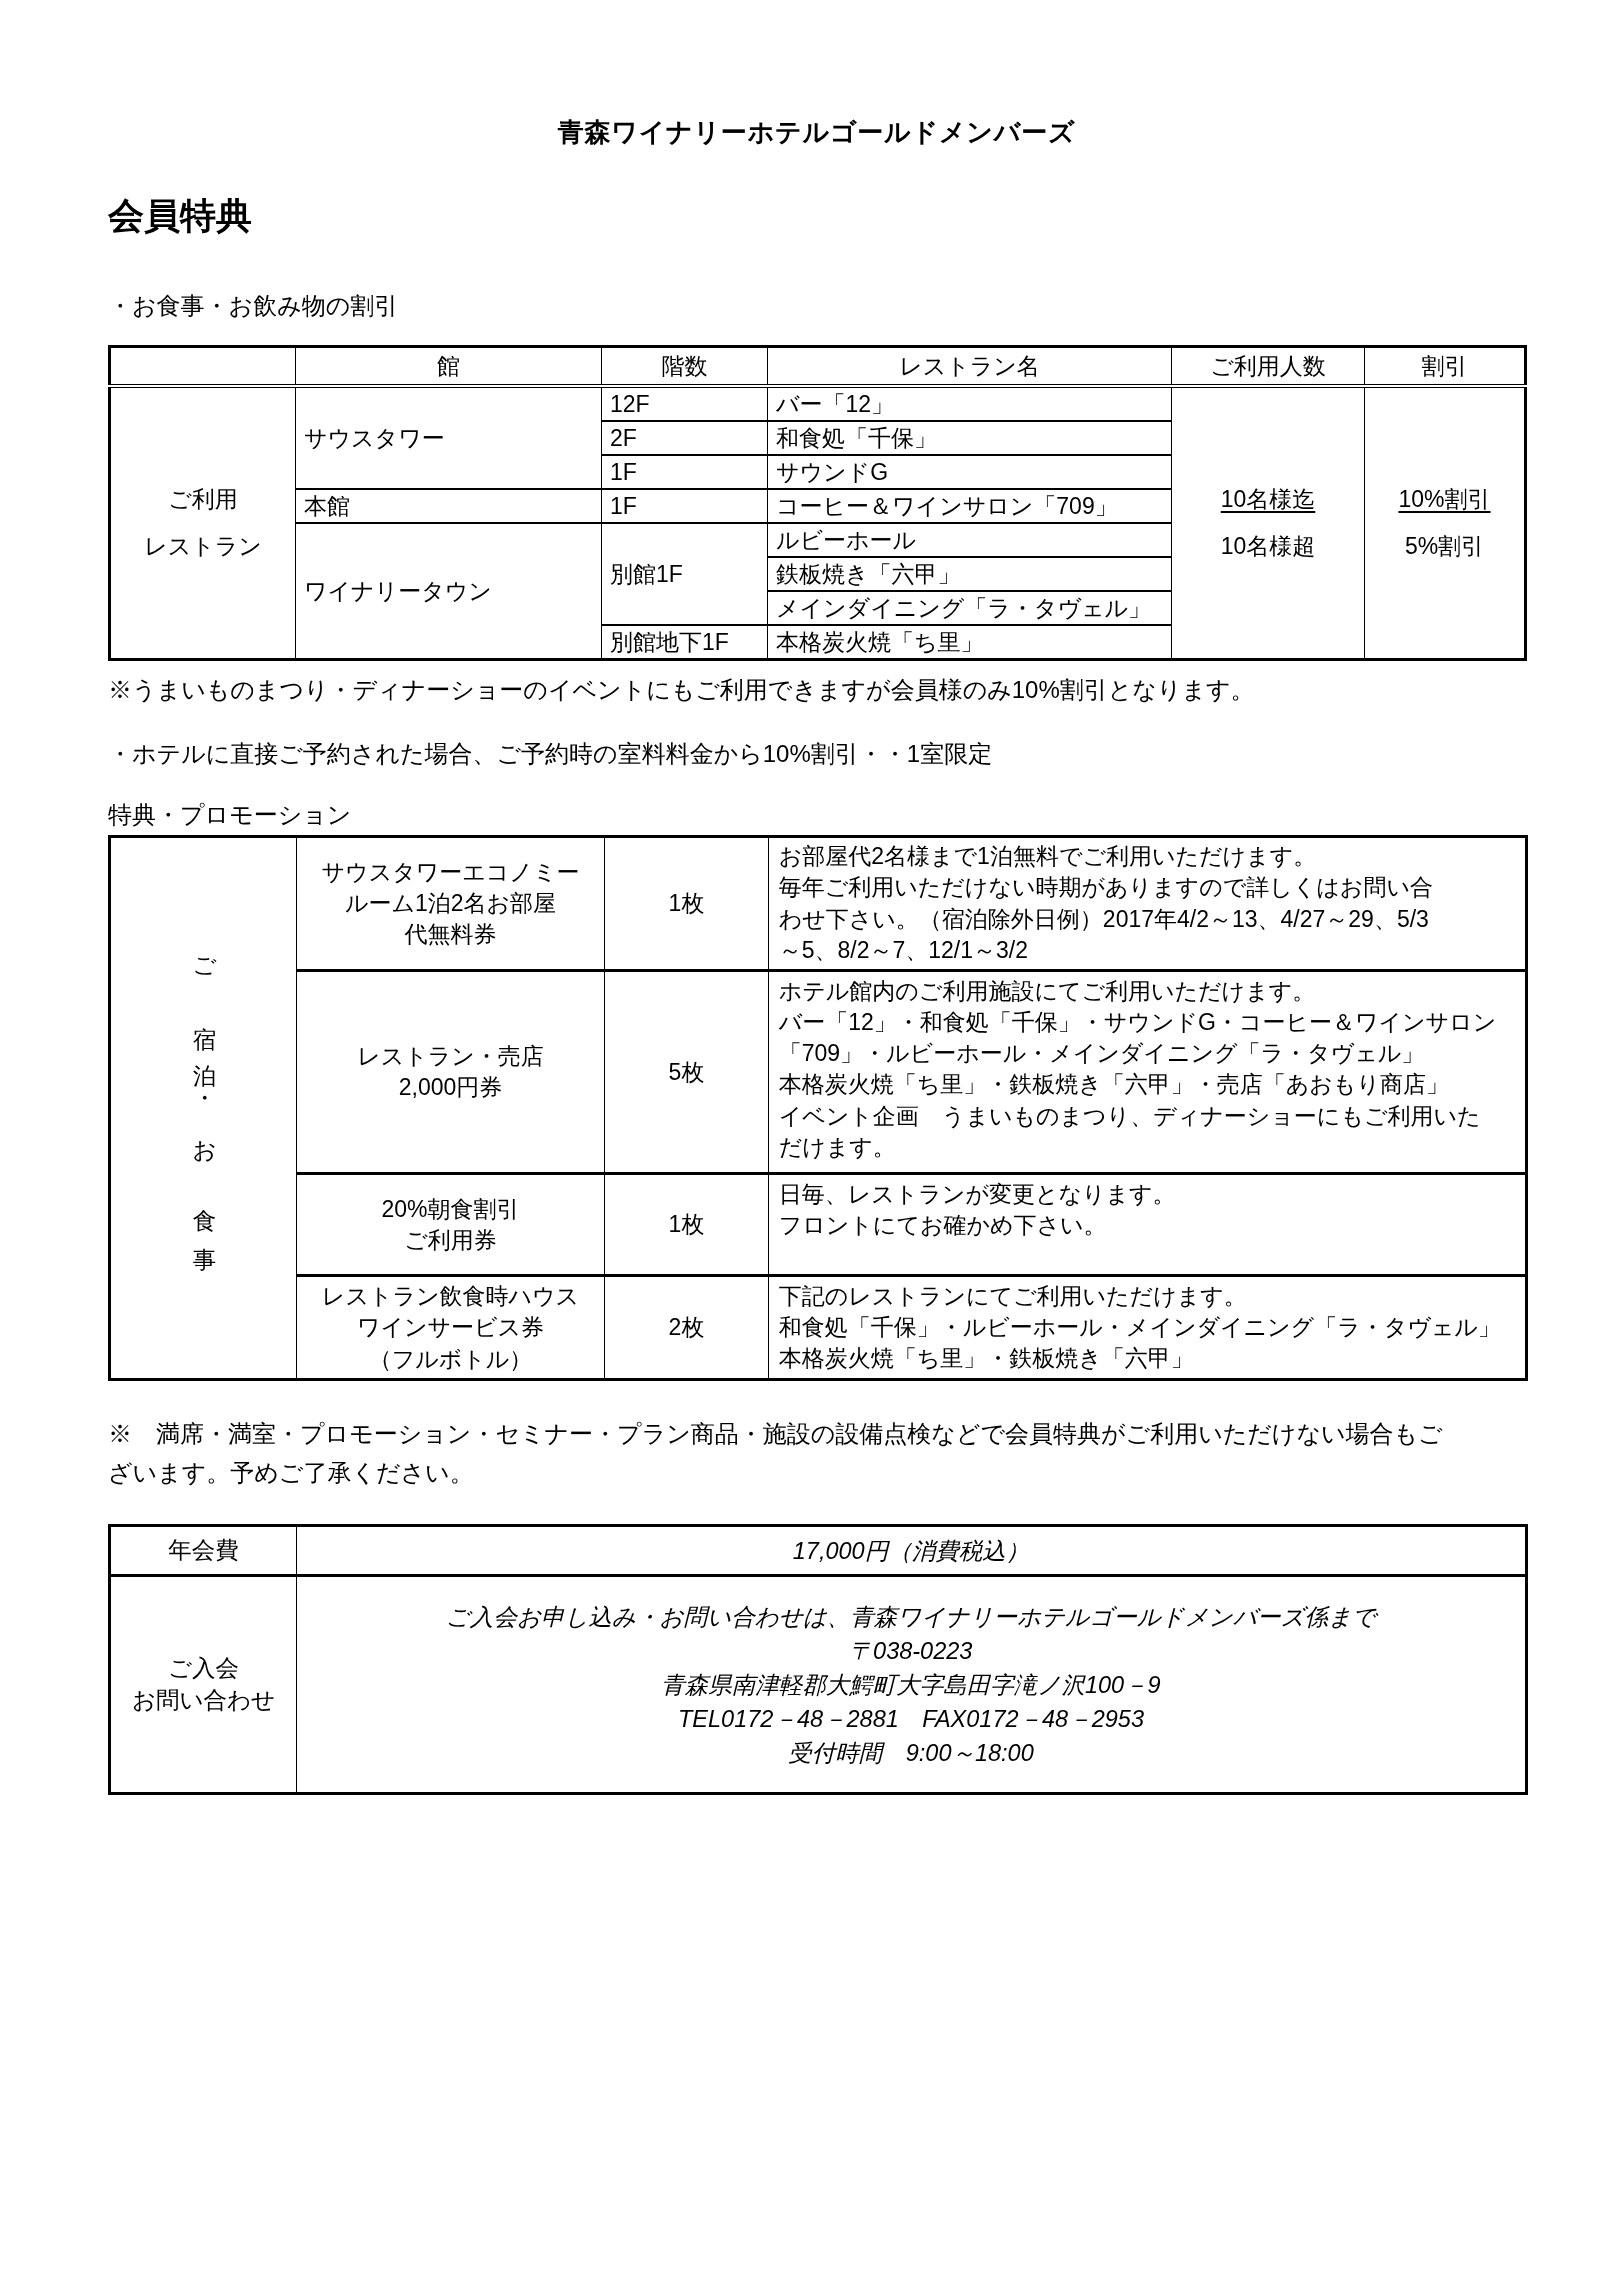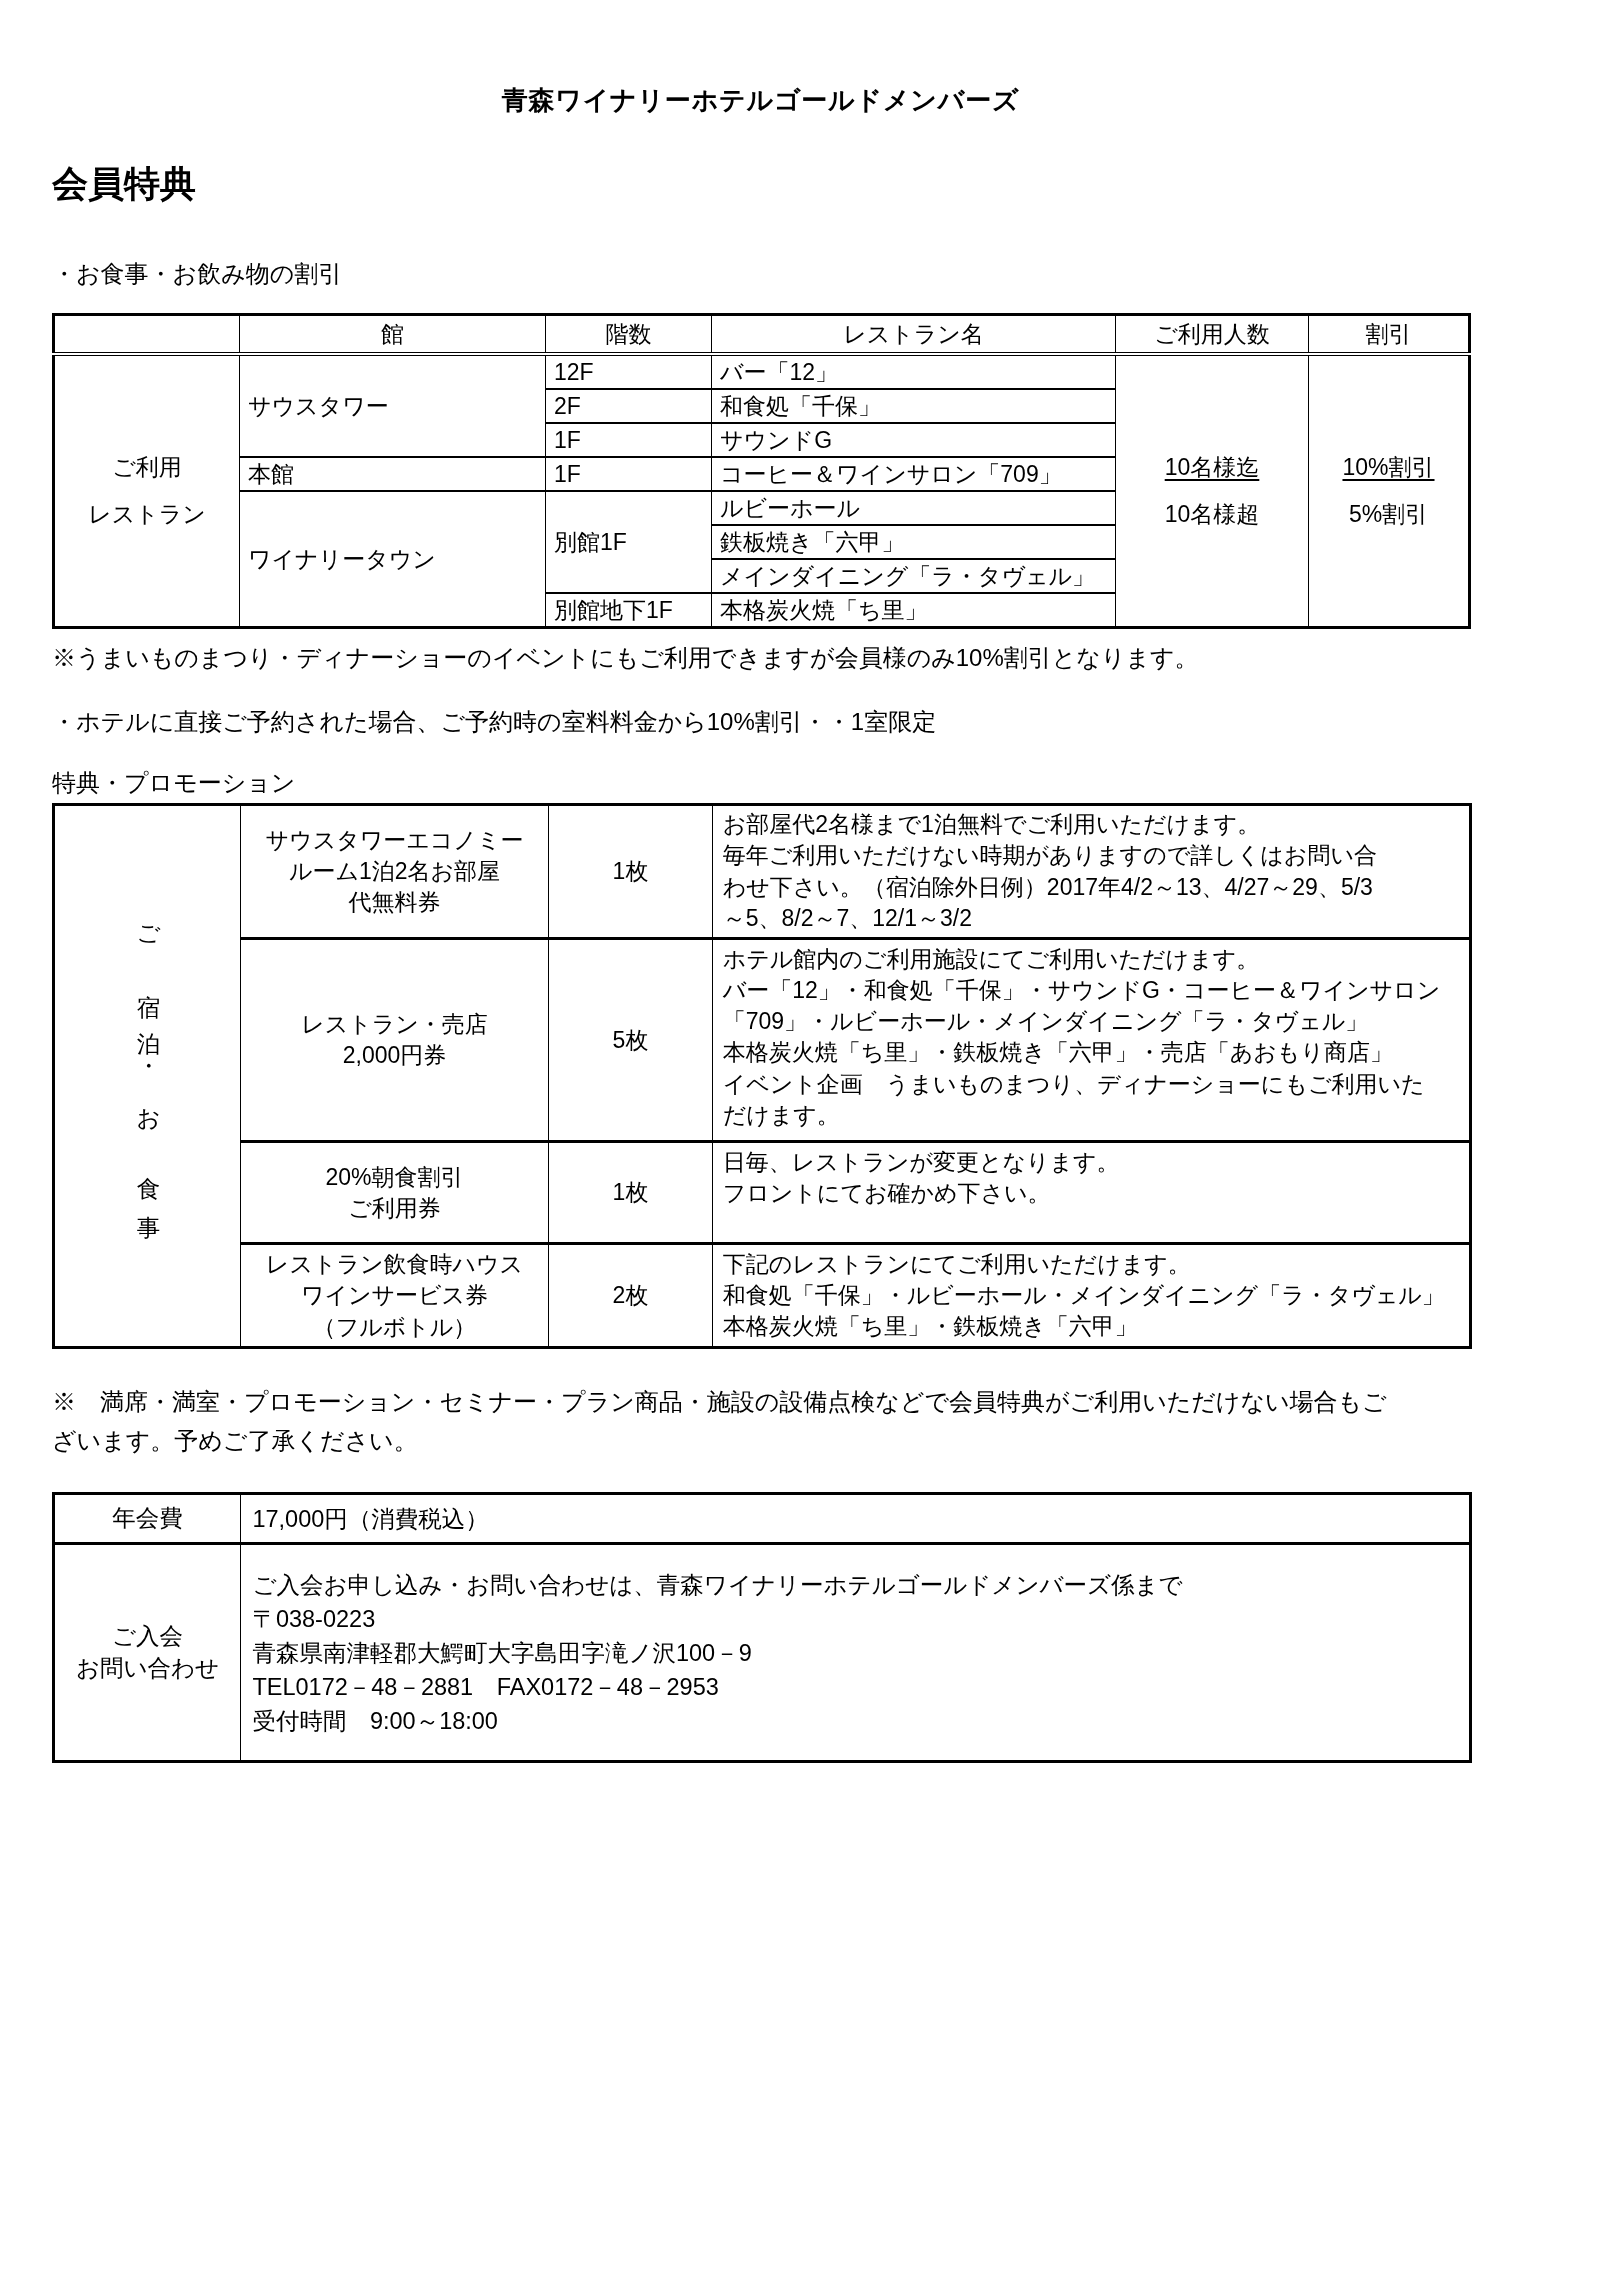--- a/index.html
+++ b/index.html
@@ -9,22 +9,22 @@
     color: #000000;
     font-family: "Liberation Sans", sans-serif;
   }
   body {
     width: 1624px;
     height: 2295px;
     position: relative;
   }
   .page {
     width: 1417px;
-    margin-left: 52px;
-    padding-top: 83px;
+    margin-left: 108px;
+    padding-top: 115px;
   }
   .pre { white-space: pre-line; }
   .ul { text-decoration: underline; text-underline-offset: 4px; }
 
   .doc-title {
     text-align: center;
     font-size: 26px;
     font-weight: bold;
     letter-spacing: 0.8px;
   }
@@ -108,24 +108,25 @@
     border-top-width: 3.2px;
     border-bottom-width: 3.2px;
     font-size: 23.5px;
   }
   .t3 .label {
     text-align: center;
     vertical-align: middle;
     line-height: 1.35;
   }
   .t3 .value {
-    text-align: left;
+    text-align: center;
     vertical-align: middle;
     padding: 4.9px 11.4px;
     line-height: 1.45;
+    font-style: italic;
   }
   .t3 tr.m1 { height: 50px; }
   .t3 tr.m2 { height: 50px; }
   .t3 tr.m3 { height: 218px; }
 </style>
 </head>
 <body>
 
 <div class="page">
 

